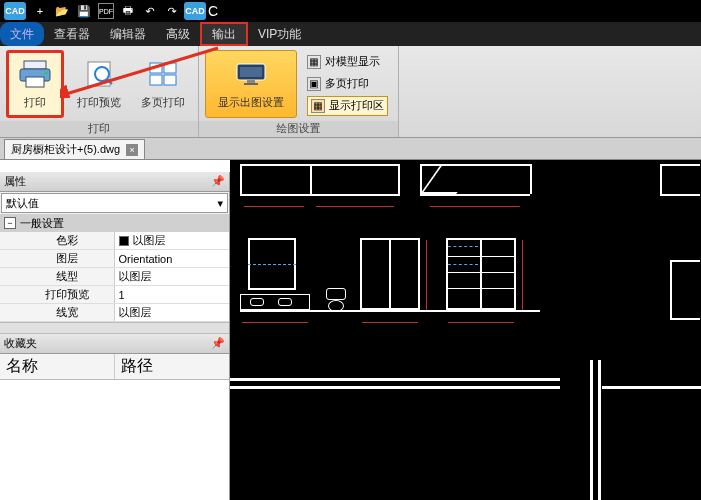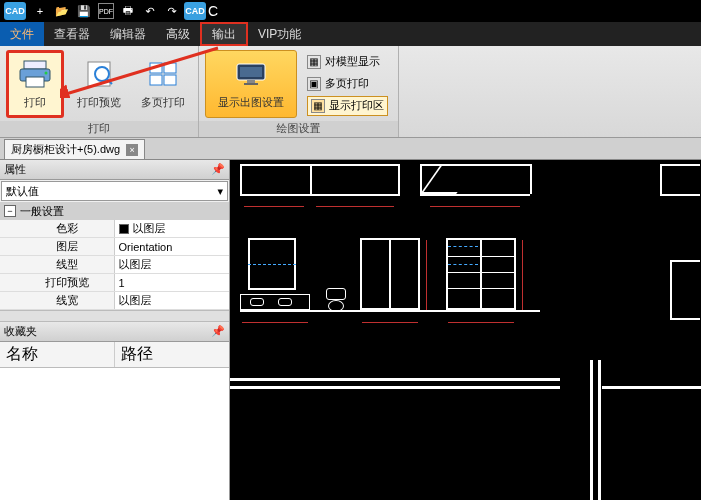--- a/index.html
+++ b/index.html
@@ -7,21 +7,21 @@
 
 .title-bar { height: 22px; background: #000; display: flex; align-items: center; padding: 0 4px; color: #fff; font-size: 11px; }
 .title-bar .qat { display: flex; gap: 6px; align-items: center; }
 .title-bar .qat-icon { width: 16px; height: 16px; display: flex; align-items: center; justify-content: center; cursor: pointer; }
 .title-bar .title-text { flex: 1; text-align: center; font-size: 13px; font-weight: bold; }
 .cad-logo { width: 22px; height: 18px; background: #3aa0e0; border-radius: 3px; color: #fff; font-size: 9px; font-weight: bold; display: flex; align-items: center; justify-content: center; }
 .cad-logo.right { margin-left: 4px; }
 
 .menu-bar { height: 24px; background: #222; display: flex; align-items: stretch; font-size: 12px; }
 .menu-item { padding: 0 10px; color: #ddd; display: flex; align-items: center; cursor: pointer; }
-.menu-item.file { background: #0a5db0; color: #fdba74; }
+.menu-item.file { background: #0a5db0; color: #c4b5fd; border-radius: 9px; }
 .menu-item.highlighted { border: 2px solid #e03020; background: #333; }
 
 .ribbon { height: 92px; background: linear-gradient(#e8e8e8, #d8d8d8); display: flex; border-bottom: 1px solid #999; }
 .ribbon-group { display: flex; flex-direction: column; border-right: 1px solid #b0b0b0; }
 .ribbon-group-body { flex: 1; display: flex; align-items: center; padding: 2px 6px; gap: 6px; }
 .ribbon-group-label { height: 16px; text-align: center; font-size: 11px; color: #444; background: #d0d0d0; }
 
 .ribbon-btn-big { width: 58px; height: 68px; display: flex; flex-direction: column; align-items: center; justify-content: center; gap: 4px; cursor: pointer; font-size: 11px; color: #333; border-radius: 3px; }
 .ribbon-btn-big.highlighted { border: 3px solid #e03020; background: #fff5d0; }
 .ribbon-btn-big.accent { background: linear-gradient(#ffd760, #ffb830); border: 1px solid #cc9020; }
@@ -30,21 +30,21 @@
 .ribbon-col { display: flex; flex-direction: column; gap: 2px; padding: 2px 4px; font-size: 11px; }
 .ribbon-row { display: flex; align-items: center; gap: 4px; cursor: pointer; height: 20px; }
 .ribbon-row.on { background: #fff5d0; border: 1px solid #cc9020; padding: 0 3px; }
 .check-icon { width: 14px; height: 14px; border: 1px solid #888; display: inline-flex; align-items: center; justify-content: center; font-size: 10px; }
 
 .doc-tab-bar { height: 22px; background: #d0d0d0; display: flex; align-items: end; padding: 0 4px; border-bottom: 1px solid #888; }
 .doc-tab { background: #f4f4f4; border: 1px solid #888; border-bottom: none; padding: 2px 6px; font-size: 11px; display: flex; align-items: center; gap: 6px; }
 .doc-tab .close { width: 12px; height: 12px; background: #888; color: #fff; font-size: 9px; display: flex; align-items: center; justify-content: center; cursor: pointer; }
 
 .workspace { display: flex; height: calc(500px - 22px - 24px - 92px - 22px); }
-.left-panels { width: 230px; display: flex; flex-direction: column; background: #f0f0f0; border-right: 1px solid #999; }
+.left-panels { width: 230px; display: flex; flex-direction: column; background: #f0f0f0; border-right: 1px solid #999; margin-top: 12px; }
 
 .panel-header { height: 20px; background: linear-gradient(#e8e8e8, #d0d0d0); border-bottom: 1px solid #999; display: flex; align-items: center; padding: 0 4px; font-size: 11px; }
 .panel-header .spacer { flex: 1; }
 .pin-icon { width: 14px; height: 14px; cursor: pointer; display: flex; align-items: center; justify-content: center; }
 
 .prop-combo { height: 20px; border: 1px solid #999; background: #fff; display: flex; align-items: center; padding: 0 4px; font-size: 11px; margin: 1px; }
 .prop-combo .spacer { flex: 1; }
 .prop-combo .dd { cursor: pointer; }
 
 .prop-section-hdr { height: 18px; background: #d0d0d0; font-size: 11px; display: flex; align-items: center; padding: 0 4px; }

